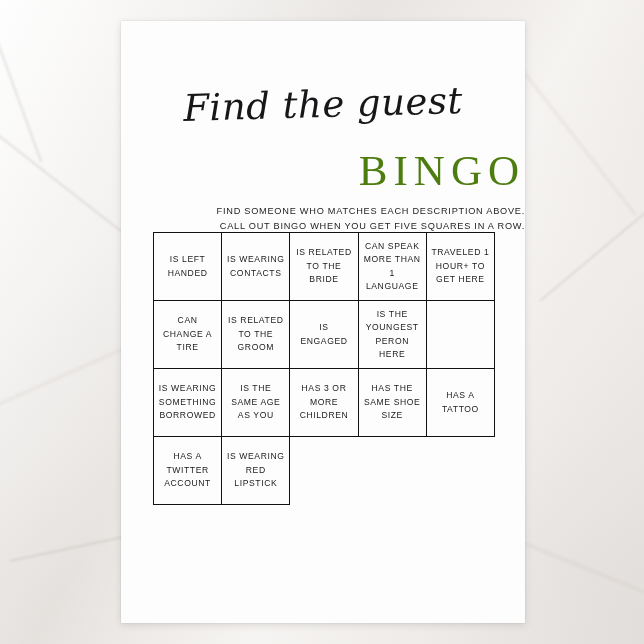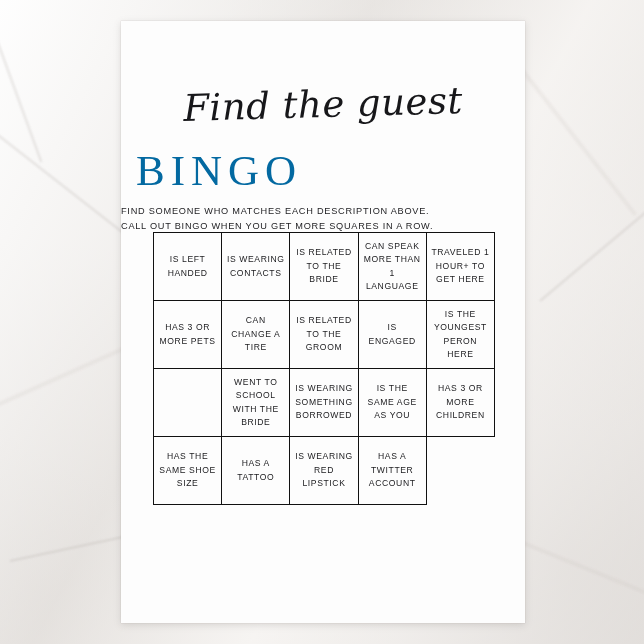--- a/index.html
+++ b/index.html
@@ -58,36 +58,36 @@
     font-size: 37px;
     letter-spacing: 0.5px;
     color: #17171a;
     transform: rotate(-1.6deg);
     white-space: nowrap;
   }
 
   #title-bingo {
     position: absolute;
     top: 125px;
-    left: 15px;
+    left: 0;
     width: 100%;
-    text-align: left;
+    text-align: right;
     font-family: "Liberation Serif", serif;
     font-size: 43px;
     letter-spacing: 6px;
-    color: #0369a1;
+    color: #4d7c0f;
     font-weight: 400;
   }
 
   #subtitle {
     position: absolute;
     top: 183px;
     left: 0;
     width: 100%;
-    text-align: left;
+    text-align: right;
     color: #1d1d20;
     font-size: 9.2px;
     letter-spacing: 0.75px;
     line-height: 15px;
   }
   #subtitle div { white-space: nowrap; }
 
   
   #grid {
     position: absolute;
@@ -133,81 +133,75 @@
 </div>
 
 <div id="card">
 
   <div id="title-script">Find the guest</div>
 
   <div id="title-bingo">BINGO</div>
 
   <div id="subtitle">
     <div>FIND SOMEONE WHO MATCHES EACH DESCRIPTION ABOVE.</div>
-    <div>CALL OUT BINGO WHEN YOU GET MORE SQUARES IN A ROW.</div>
+    <div>CALL OUT BINGO WHEN YOU GET FIVE SQUARES IN A ROW.</div>
   </div>
 
   <div id="grid">
     <div class="cell">
         <span>IS LEFT HANDED</span>
       </div>
     <div class="cell">
         <span>IS WEARING CONTACTS</span>
       </div>
     <div class="cell">
         <span>IS RELATED TO THE BRIDE</span>
       </div>
     <div class="cell">
         <span>CAN SPEAK MORE THAN 1 LANGUAGE</span>
       </div>
     <div class="cell">
         <span>TRAVELED 1 HOUR+ TO GET HERE</span>
       </div>
 
-    <div class="cell">
-        <span>HAS 3 OR MORE PETS</span>
-      </div>
     <div class="cell">
         <span>CAN CHANGE A TIRE</span>
       </div>
     <div class="cell">
         <span>IS RELATED TO THE GROOM</span>
       </div>
 
     <div class="cell">
         <span>IS ENGAGED</span>
       </div>
     <div class="cell">
         <span>IS THE YOUNGEST PERON HERE</span>
       </div>
     <div class="cell free">
       
       
     </div>
-    <div class="cell">
-        <span>WENT TO SCHOOL WITH THE BRIDE</span>
-      </div>
 
     <div class="cell">
         <span>IS WEARING SOMETHING BORROWED</span>
       </div>
     <div class="cell">
         <span>IS THE SAME AGE AS YOU</span>
       </div>
     <div class="cell">
         <span>HAS 3 OR MORE CHILDREN</span>
       </div>
 
     <div class="cell">
         <span>HAS THE SAME SHOE SIZE</span>
       </div>
     <div class="cell">
         <span>HAS A TATTOO</span>
       </div>
     <div class="cell">
+        <span>HAS A TWITTER ACCOUNT</span>
+      </div>
+    <div class="cell">
         <span>IS WEARING RED LIPSTICK</span>
       </div>
-    <div class="cell">
-        <span>HAS A TWITTER ACCOUNT</span>
-      </div>
   </div>
 
 </div>
 
 </body></html>

